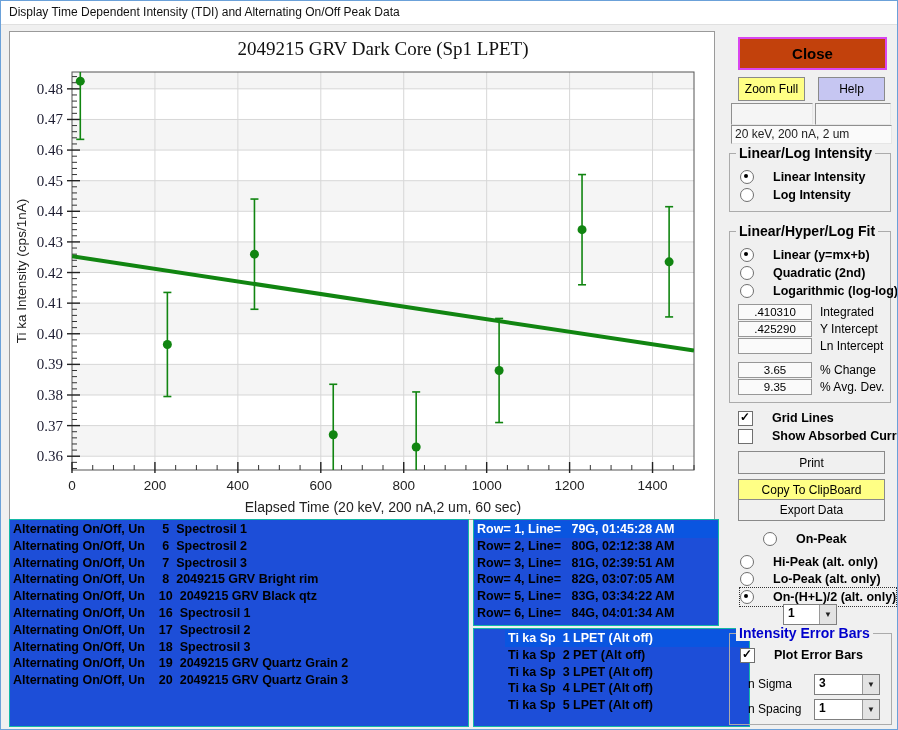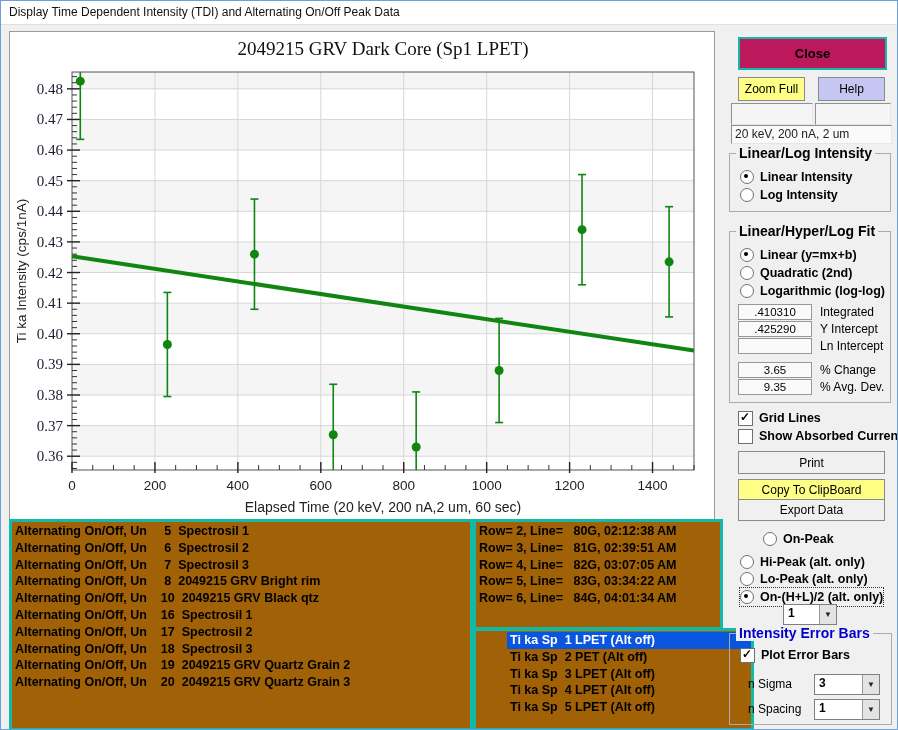--- a/index.html
+++ b/index.html
@@ -3,49 +3,49 @@
 <meta charset="utf-8">
 <style>
   html,body{margin:0;padding:0;background:#d8d8d8;}
   #win{position:relative;width:896px;height:728px;background:#f0f0f0;border:1px solid #6ba1d9;
        font-family:"Liberation Sans",sans-serif;overflow:hidden;}
   #titlebar{position:absolute;left:0;top:0;right:0;height:23px;background:#ffffff;
             border-bottom:1px solid #e0e0e0;font-size:12px;line-height:23px;padding-left:8px;color:#111;}
   #chart-panel{position:absolute;left:8px;top:30px;width:704px;height:487px;background:#ffffff;border:1px solid #9a9a9a;}
   #chart{position:absolute;left:0;top:0;width:702px;height:485px;}
 
-  .listbox{position:absolute;background:#a16207;border:3px solid #14b8a6;overflow:hidden;padding-top:1px;}
+  .listbox{position:absolute;background:#1d4ed8;border:1px solid #14b8a6;overflow:hidden;padding-top:1px;}
   #sample-list{left:8px;top:518px;width:458px;height:205px;}
   #row-list{left:472px;top:518px;width:244px;height:104px;}
   #element-list{left:472px;top:627px;width:244px;height:96px;padding-left:31px;}
   .list-row{white-space:pre;font-weight:bold;font-size:12.5px;line-height:16.8px;padding-left:3px;color:#000;}
   .list-row.selected{background:#0a55e0;color:#fff;}
 
   .btn{position:absolute;display:flex;align-items:center;justify-content:center;font-size:12px;color:#000;
        border:1px solid #8a8a8a;background:#f0f0f0;cursor:default;}
-  #btn-close{left:737px;top:36px;width:145px;height:29px;background:#be185d;border:2px solid #14b8a6;font-weight:bold;font-size:13px;}
+  #btn-close{left:737px;top:36px;width:145px;height:29px;background:#c2410c;border:2px solid #d946ef;font-weight:bold;font-size:15px;}
   #btn-zoom{left:737px;top:76px;width:65px;height:22px;background:#ffff85;}
   #btn-help{left:817px;top:76px;width:65px;height:22px;background:#c6c6f2;}
   #btn-print{left:737px;top:450px;width:145px;height:21px;}
   #btn-copy{left:737px;top:478px;width:145px;height:20px;background:#ffff85;}
   #btn-export{left:737px;top:498px;width:145px;height:20px;}
 
   .sunken{position:absolute;background:#f5f5f5;border:1px solid;border-color:#8f8f8f #e6e6e6 #e6e6e6 #8f8f8f;}
   #pbox1{left:730px;top:102px;width:80px;height:20px;}
   #pbox2{left:814px;top:102px;width:74px;height:20px;}
   #cond{left:730px;top:124px;width:156px;height:17px;font-size:12px;line-height:16px;padding-left:3px;color:#222;background:#fafafa;}
 
   .group{position:absolute;border:1px solid #ababab;}
   .group-title{position:absolute;top:-9px;left:6px;background:#f0f0f0;padding:0 3px;font-weight:bold;font-size:14px;color:#000;white-space:nowrap;}
   .group-title.blue{color:#0000cc;}
   #grp-intensity{left:728px;top:152px;width:160px;height:57px;}
   #grp-fit{left:728px;top:230px;width:160px;height:170px;}
   #grp-err{left:728px;top:632px;width:161px;height:90px;}
 
-  .ctl-row{display:flex;align-items:center;gap:6px;height:18px;}
+  .ctl-row{display:flex;align-items:center;gap:19px;height:18px;}
   .ctl-row.focus{outline:1px dotted #333;}
   .ctl-label{font-weight:bold;font-size:12.5px;white-space:nowrap;}
   .radio{width:12px;height:12px;border-radius:50%;background:#fff;border:1px solid #6f6f6f;position:relative;flex:none;}
   .radio.on::after{content:'';position:absolute;left:3px;top:3px;width:4px;height:4px;border-radius:50%;background:#000;}
   .check{width:13px;height:13px;background:#fff;border:1px solid #6f6f6f;position:relative;flex:none;}
   .check.on::after{content:'\2713';position:absolute;left:1px;top:-2px;font-size:12px;font-weight:bold;color:#000;}
 
   #intensity-radios{position:absolute;left:10px;top:14px;}
   #fit-radios{position:absolute;left:10px;top:14px;}
   #fit-fields{position:absolute;left:8px;top:72px;}
@@ -279,20 +279,21 @@
       <div class="list-row">Alternating On/Off, Un     7  Spectrosil 3</div>
       <div class="list-row">Alternating On/Off, Un     8  2049215 GRV Bright rim</div>
       <div class="list-row">Alternating On/Off, Un    10  2049215 GRV Black qtz</div>
       <div class="list-row">Alternating On/Off, Un    16  Spectrosil 1</div>
       <div class="list-row">Alternating On/Off, Un    17  Spectrosil 2</div>
       <div class="list-row">Alternating On/Off, Un    18  Spectrosil 3</div>
       <div class="list-row">Alternating On/Off, Un    19  2049215 GRV Quartz Grain 2</div>
       <div class="list-row">Alternating On/Off, Un    20  2049215 GRV Quartz Grain 3</div>
     </div>
   <div class="listbox" id="row-list">
+      <div class="list-row selected">Row= 1, Line=   79G, 01:45:28 AM</div>
       <div class="list-row">Row= 2, Line=   80G, 02:12:38 AM</div>
       <div class="list-row">Row= 3, Line=   81G, 02:39:51 AM</div>
       <div class="list-row">Row= 4, Line=   82G, 03:07:05 AM</div>
       <div class="list-row">Row= 5, Line=   83G, 03:34:22 AM</div>
       <div class="list-row">Row= 6, Line=   84G, 04:01:34 AM</div>
     </div>
   <div class="listbox" id="element-list">
       <div class="list-row selected">Ti ka Sp  1 LPET (Alt off)</div>
       <div class="list-row">Ti ka Sp  2 PET (Alt off)</div>
       <div class="list-row">Ti ka Sp  3 LPET (Alt off)</div>

